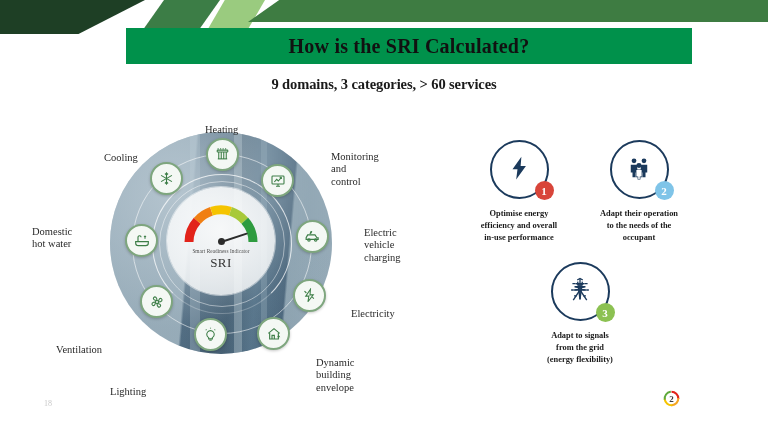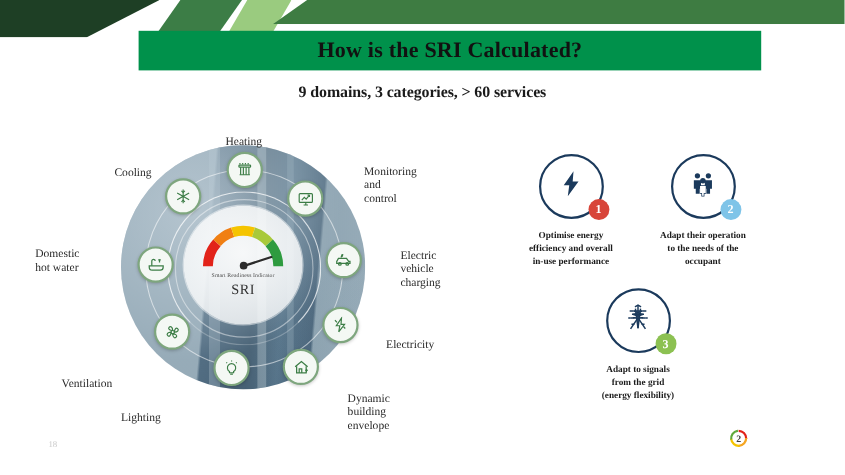--- a/index.html
+++ b/index.html
@@ -249,21 +249,21 @@
         </svg>
       </span>
     </div>
   </div>
 
   <div class="dlabel" style="left:205px;top:124px;">Heating</div>
   <div class="dlabel" style="left:104px;top:152px;">Cooling</div>
   <div class="dlabel" style="left:32px;top:226px;white-space:pre-line;text-align:left;">Domestic
 hot water</div>
   <div class="dlabel" style="left:56px;top:308px;margin-top:36px;">Ventilation</div>
-  <div class="dlabel" style="left:110px;top:375px;">Lighting</div>
+  <div class="dlabel" style="left:110px;top:386px;">Lighting</div>
   <div class="dlabel" style="left:316px;top:357px;white-space:pre-line;">Dynamic
 building
 envelope</div>
   <div class="dlabel" style="left:351px;top:308px;">Electricity</div>
   <div class="dlabel" style="left:331px;top:151px;white-space:pre-line;">Monitoring
 and
 control</div>
   <div class="dlabel" style="left:364px;top:227px;white-space:pre-line;">Electric
 vehicle
 charging</div>

